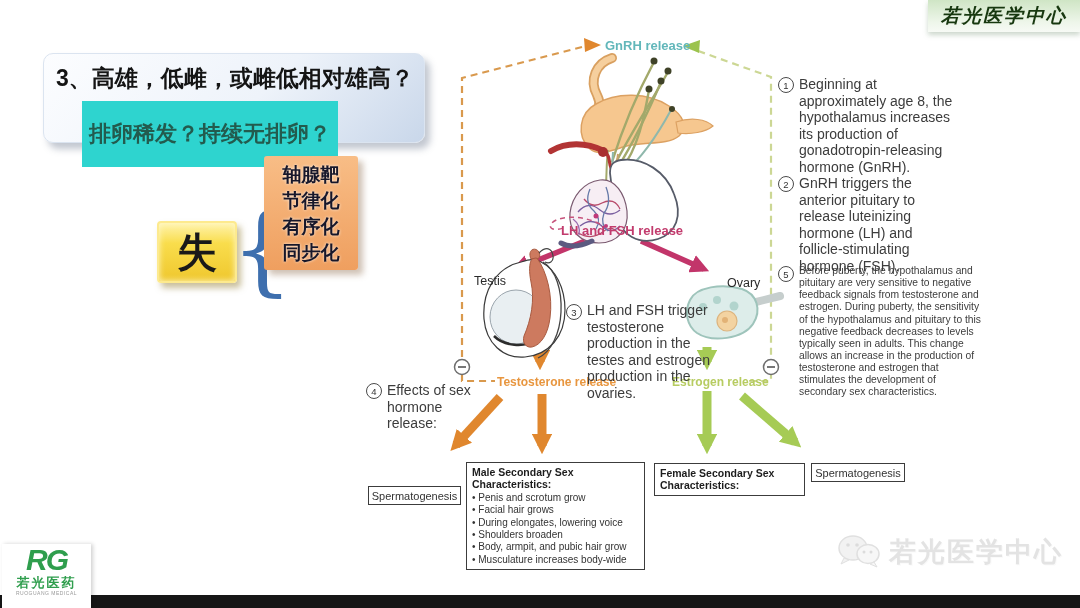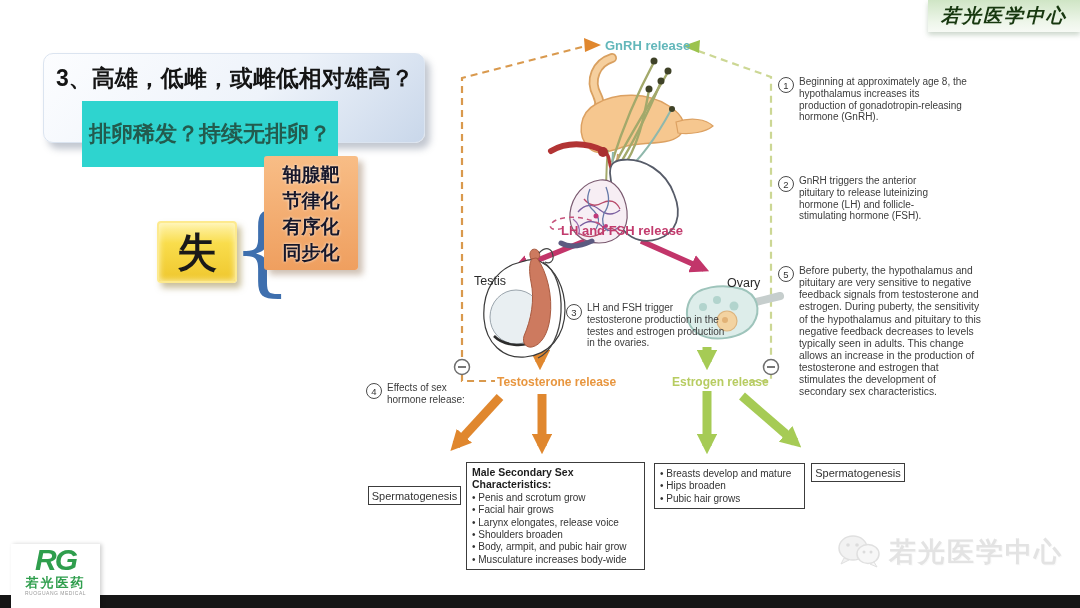--- a/index.html
+++ b/index.html
@@ -42,21 +42,21 @@
   
   .lbl{position:absolute;font-weight:700;white-space:nowrap;z-index:3;}
   #lbl-gnrh{left:605px;top:38px;font-size:13px;color:#62b7ba;}
   #lbl-lhfsh{left:561px;top:223px;font-size:13px;color:#c23b6d;}
   #lbl-testis{left:474px;top:274px;font-size:12.5px;color:#2a2a2a;font-weight:400;}
   #lbl-ovary{left:727px;top:276px;font-size:12.5px;color:#2a2a2a;font-weight:400;}
   #lbl-testosterone{left:497px;top:375px;font-size:12px;color:#e8963f;}
   #lbl-estrogen{left:672px;top:375px;font-size:12px;color:#b7cc61;}
 
   
-  .ann-text{position:absolute;font-size:10px;color:#3c3c3c;line-height:1.18;z-index:3;}
+  .ann-text{position:absolute;font-size:14px;color:#3c3c3c;line-height:1.18;z-index:3;}
   .num-circle{position:absolute;width:14px;height:14px;border:1.3px solid #4a4a4a;border-radius:50%;
     background:#fff;color:#333;font-size:9.5px;display:flex;align-items:center;justify-content:center;
     z-index:3;font-weight:400;}
   #num1{left:778px;top:77px;} #txt1{left:799px;top:76px;width:168px;}
   #num2{left:778px;top:176px;} #txt2{left:799px;top:175px;width:140px;}
   #num5{left:778px;top:266px;} #txt5{left:799px;top:265px;width:184px;font-size:10.3px;}
   #num3{left:566px;top:304px;} #txt3{left:587px;top:302px;width:138px;}
   #num4{left:366px;top:383px;} #txt4{left:387px;top:382px;width:96px;}
 
   
@@ -68,21 +68,21 @@
   #box-male{left:466px;top:462px;width:179px;padding:3px 5px;box-sizing:border-box;}
   #box-female{left:654px;top:463px;width:151px;padding:3px 5px;box-sizing:border-box;}
   .obox .box-title{font-weight:700;font-size:10.5px;line-height:1.18;color:#1d1d1d;}
   .obox ul{margin:1px 0 0 0;padding:0;list-style:none;font-size:10px;line-height:1.24;}
 
   
   #overlay{left:0;top:0;z-index:2;}
 
   
   #black-bar{left:0;top:595px;width:1080px;height:13px;background:#161616;z-index:4;}
-  #logo-box{left:11px;top:544px;width:89px;height:64px;background:#fff;z-index:5;
+  #logo-box{left:2px;top:544px;width:89px;height:64px;background:#fff;z-index:5;
     display:flex;flex-direction:column;align-items:center;justify-content:flex-start;
     box-shadow:2px 0 4px rgba(0,0,0,.18);}
   #logo-rg{font-size:30px;line-height:32px;font-weight:800;font-style:italic;color:#2f9e4d;
     letter-spacing:-2px;}
   #logo-name{font-size:13px;font-weight:700;color:#2f9e4d;letter-spacing:2px;line-height:14px;}
   #logo-sub{font-size:5px;color:#9a9a9a;letter-spacing:.5px;line-height:7px;}
   #watermark{left:836px;top:533px;display:flex;align-items:center;gap:7px;z-index:3;}
   #watermark-text{font-size:27px;font-weight:700;color:#e3e3e3;letter-spacing:2px;
     text-shadow:1px 1px 0 #fafafa;}
 </style>
@@ -240,32 +240,28 @@
   <div id="txt5" class="ann-text">Before puberty, the hypothalamus and pituitary are very sensitive to negative feedback signals from testosterone and estrogen. During puberty, the sensitivity of the hypothalamus and pituitary to this negative feedback decreases to levels typically seen in adults. This change allows an increase in the production of testosterone and estrogen that stimulates the development of secondary sex characteristics.</div>
 
   <div id="box-sperm" class="obox">
     <span>Spermatogenesis</span>
   </div>
   <div id="box-male" class="obox">
     <div class="box-title">Male Secondary Sex Characteristics:</div>
     <ul>
         <li>• Penis and scrotum grow</li>
         <li>• Facial hair grows</li>
-        <li>• Larynx elongates, release voice</li>
+        <li>• During elongates, lowering voice</li>
         <li>• Shoulders broaden</li>
         <li>• Body, armpit, and pubic hair grow</li>
         <li>• Musculature increases body-wide</li>
       </ul>
   </div>
   <div id="box-female" class="obox">
-    <ul>
-        <li>• Breasts develop and mature</li>
-        <li>• Hips broaden</li>
-        <li>• Pubic hair grows</li>
-      </ul>
+    <div class="box-title">Female Secondary Sex Characteristics:</div>
   </div>
   <div id="box-foll" class="obox">
     <span>Spermatogenesis</span>
   </div>
 
   <div id="watermark" class="abs">
     <svg width="46" height="38" viewBox="0 0 46 38">
       <ellipse cx="17" cy="15" rx="14" ry="12" fill="#f2f2f2" stroke="#e0e0e0" stroke-width="1.5"></ellipse>
       <path d="M8 25 L5 31 L13 27 Z" fill="#f2f2f2" stroke="#e0e0e0" stroke-width="1"></path>
       <circle cx="12" cy="12" r="1.8" fill="#dcdcdc"></circle>

